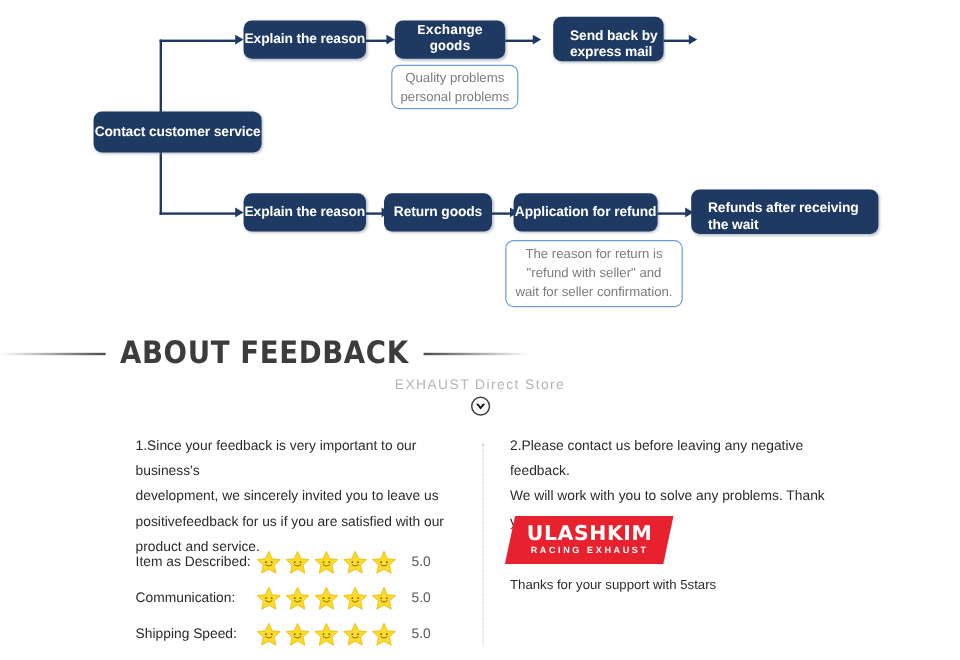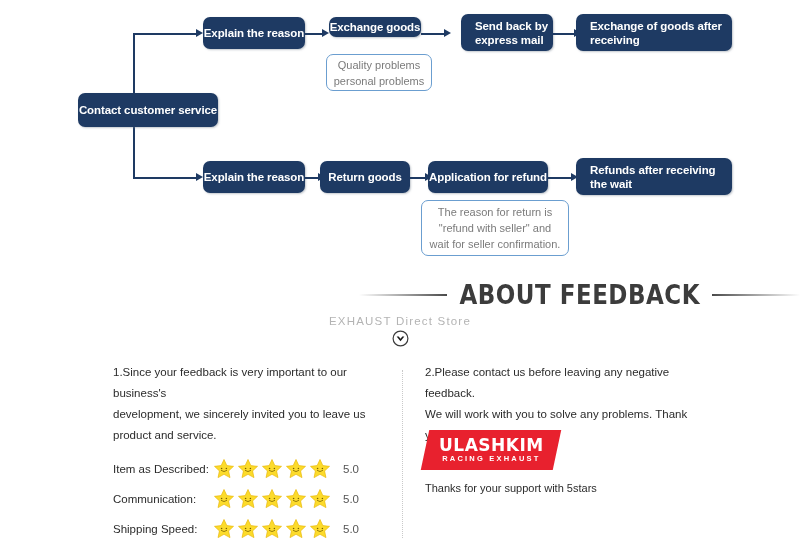--- a/index.html
+++ b/index.html
@@ -21,21 +21,21 @@
     font-weight:bold;
     line-height:14px;
     box-sizing:border-box;
     display:flex;
     align-items:center;
     letter-spacing:-0.1px;
     box-shadow:1px 1px 2px rgba(120,130,145,.45);
   }
   .fbox .txt{display:block;width:100%;}
   .fbox.center{justify-content:center;text-align:center;}
-  .fbox.left{justify-content:flex-start;text-align:left;padding-left:14px;}
+  .fbox.left{justify-content:flex-start;text-align:left;padding-left:14px;align-items:flex-end;}
 
   .note{
     position:absolute;
     border:1px solid #6b9ed0;
     border-radius:7px;
     background:#ffffff;
     color:#7b7b7b;
     font-size:11px;
     line-height:16px;
     text-align:center;
@@ -54,21 +54,21 @@
   .arrow{
     position:absolute;
     width:0;height:0;
     border-top:4.5px solid transparent;
     border-bottom:4.5px solid transparent;
     border-left:7px solid #1e3a63;
   }
 
   
   .fb-head{position:absolute;left:0;top:282px;width:800px;text-align:center;}
-  .fb-title-row{display:flex;align-items:center;justify-content:flex-end;gap:12px;}
+  .fb-title-row{display:flex;align-items:center;justify-content:flex-start;gap:12px;}
   .dash-l,.dash-r{width:88px;height:2px;}
   .dash-l{background:linear-gradient(to right,rgba(80,80,80,0) 0%,#4a4a4a 100%);}
   .dash-r{background:linear-gradient(to left,rgba(80,80,80,0) 0%,#4a4a4a 100%);}
   .fb-title{
     font-family:"DejaVu Sans", sans-serif;
     font-size:23px;font-weight:bold;color:#3c3c3c;
     letter-spacing:0.5px;
     transform:scaleY(1.12);
   }
   .fb-sub{
@@ -132,35 +132,32 @@
     <div class="fbox center" style="left:78px;top:93px;width:140px;height:34px;align-items:center;">
       <span class="txt">Contact customer service</span>
     </div>
 
     <div class="fbox center" style="left:203px;top:17px;width:102px;height:32px;">
       <span class="txt">Explain the reason</span>
     </div>
     <div class="line hline" style="left:305px;top:33px;width:18px;"></div>
     <div class="arrow" style="left:322px;top:29px;"></div>
 
-    <div class="fbox center" style="left:329px;top:17px;width:92px;height:20px;">
+    <div class="fbox center" style="left:329px;top:17px;width:92px;height:32px;font-family:Liberation Mono, monospace;">
       <span class="txt">Exchange goods</span>
     </div>
     <div class="line hline" style="left:421px;top:33px;width:24px;"></div>
     <div class="arrow" style="left:444px;top:29px;"></div>
 
     <div class="fbox left" style="left:461px;top:14px;width:92px;height:37px;">
       <span class="txt">Send back by express mail</span>
     </div>
     <div class="line hline" style="left:553px;top:33px;width:22px;"></div>
     <div class="arrow" style="left:574px;top:29px;"></div>
 
-    <div class="fbox left" style="left:576px;top:14px;width:156px;height:37px;">
-      <span class="txt">Exchange of goods after receiving</span>
-    </div>
 
     <div class="note" style="left:326px;top:54px;width:106px;height:37px;text-align:center;">
       <span>Quality problems</span>
       <span>personal problems</span>
     </div>
 
     <div class="fbox center" style="left:203px;top:161px;width:102px;height:32px;">
       <span class="txt">Explain the reason</span>
     </div>
     <div class="line hline" style="left:305px;top:177px;width:14px;"></div>
@@ -207,20 +204,21 @@
   </div>
 
   <div class="cols">
 
     <div class="vsep"></div>
 
     <div class="col-left">
       <div class="para">
         <span>1.Since your feedback is very important to our business's</span>
         <span>development, we sincerely invited you to leave us</span>
+        <span>positivefeedback for us if you are satisfied with our</span>
         <span>product and service.</span>
       </div>
     </div>
 
     <div class="ratings">
       <div class="rrow">
         <span class="rlabel">Item as Described:</span>
         <span class="rstars">
 <svg class="star" width="22" height="22" viewBox="0 0 24 24">
   <polygon points="12,1.6 15.1,8.3 22.4,9.1 17,14.1 18.5,21.4 12,17.8 5.5,21.4 7,14.1 1.6,9.1 8.9,8.3" fill="#fcdb2b" stroke="#e8b400" stroke-width="0.7"></polygon>

